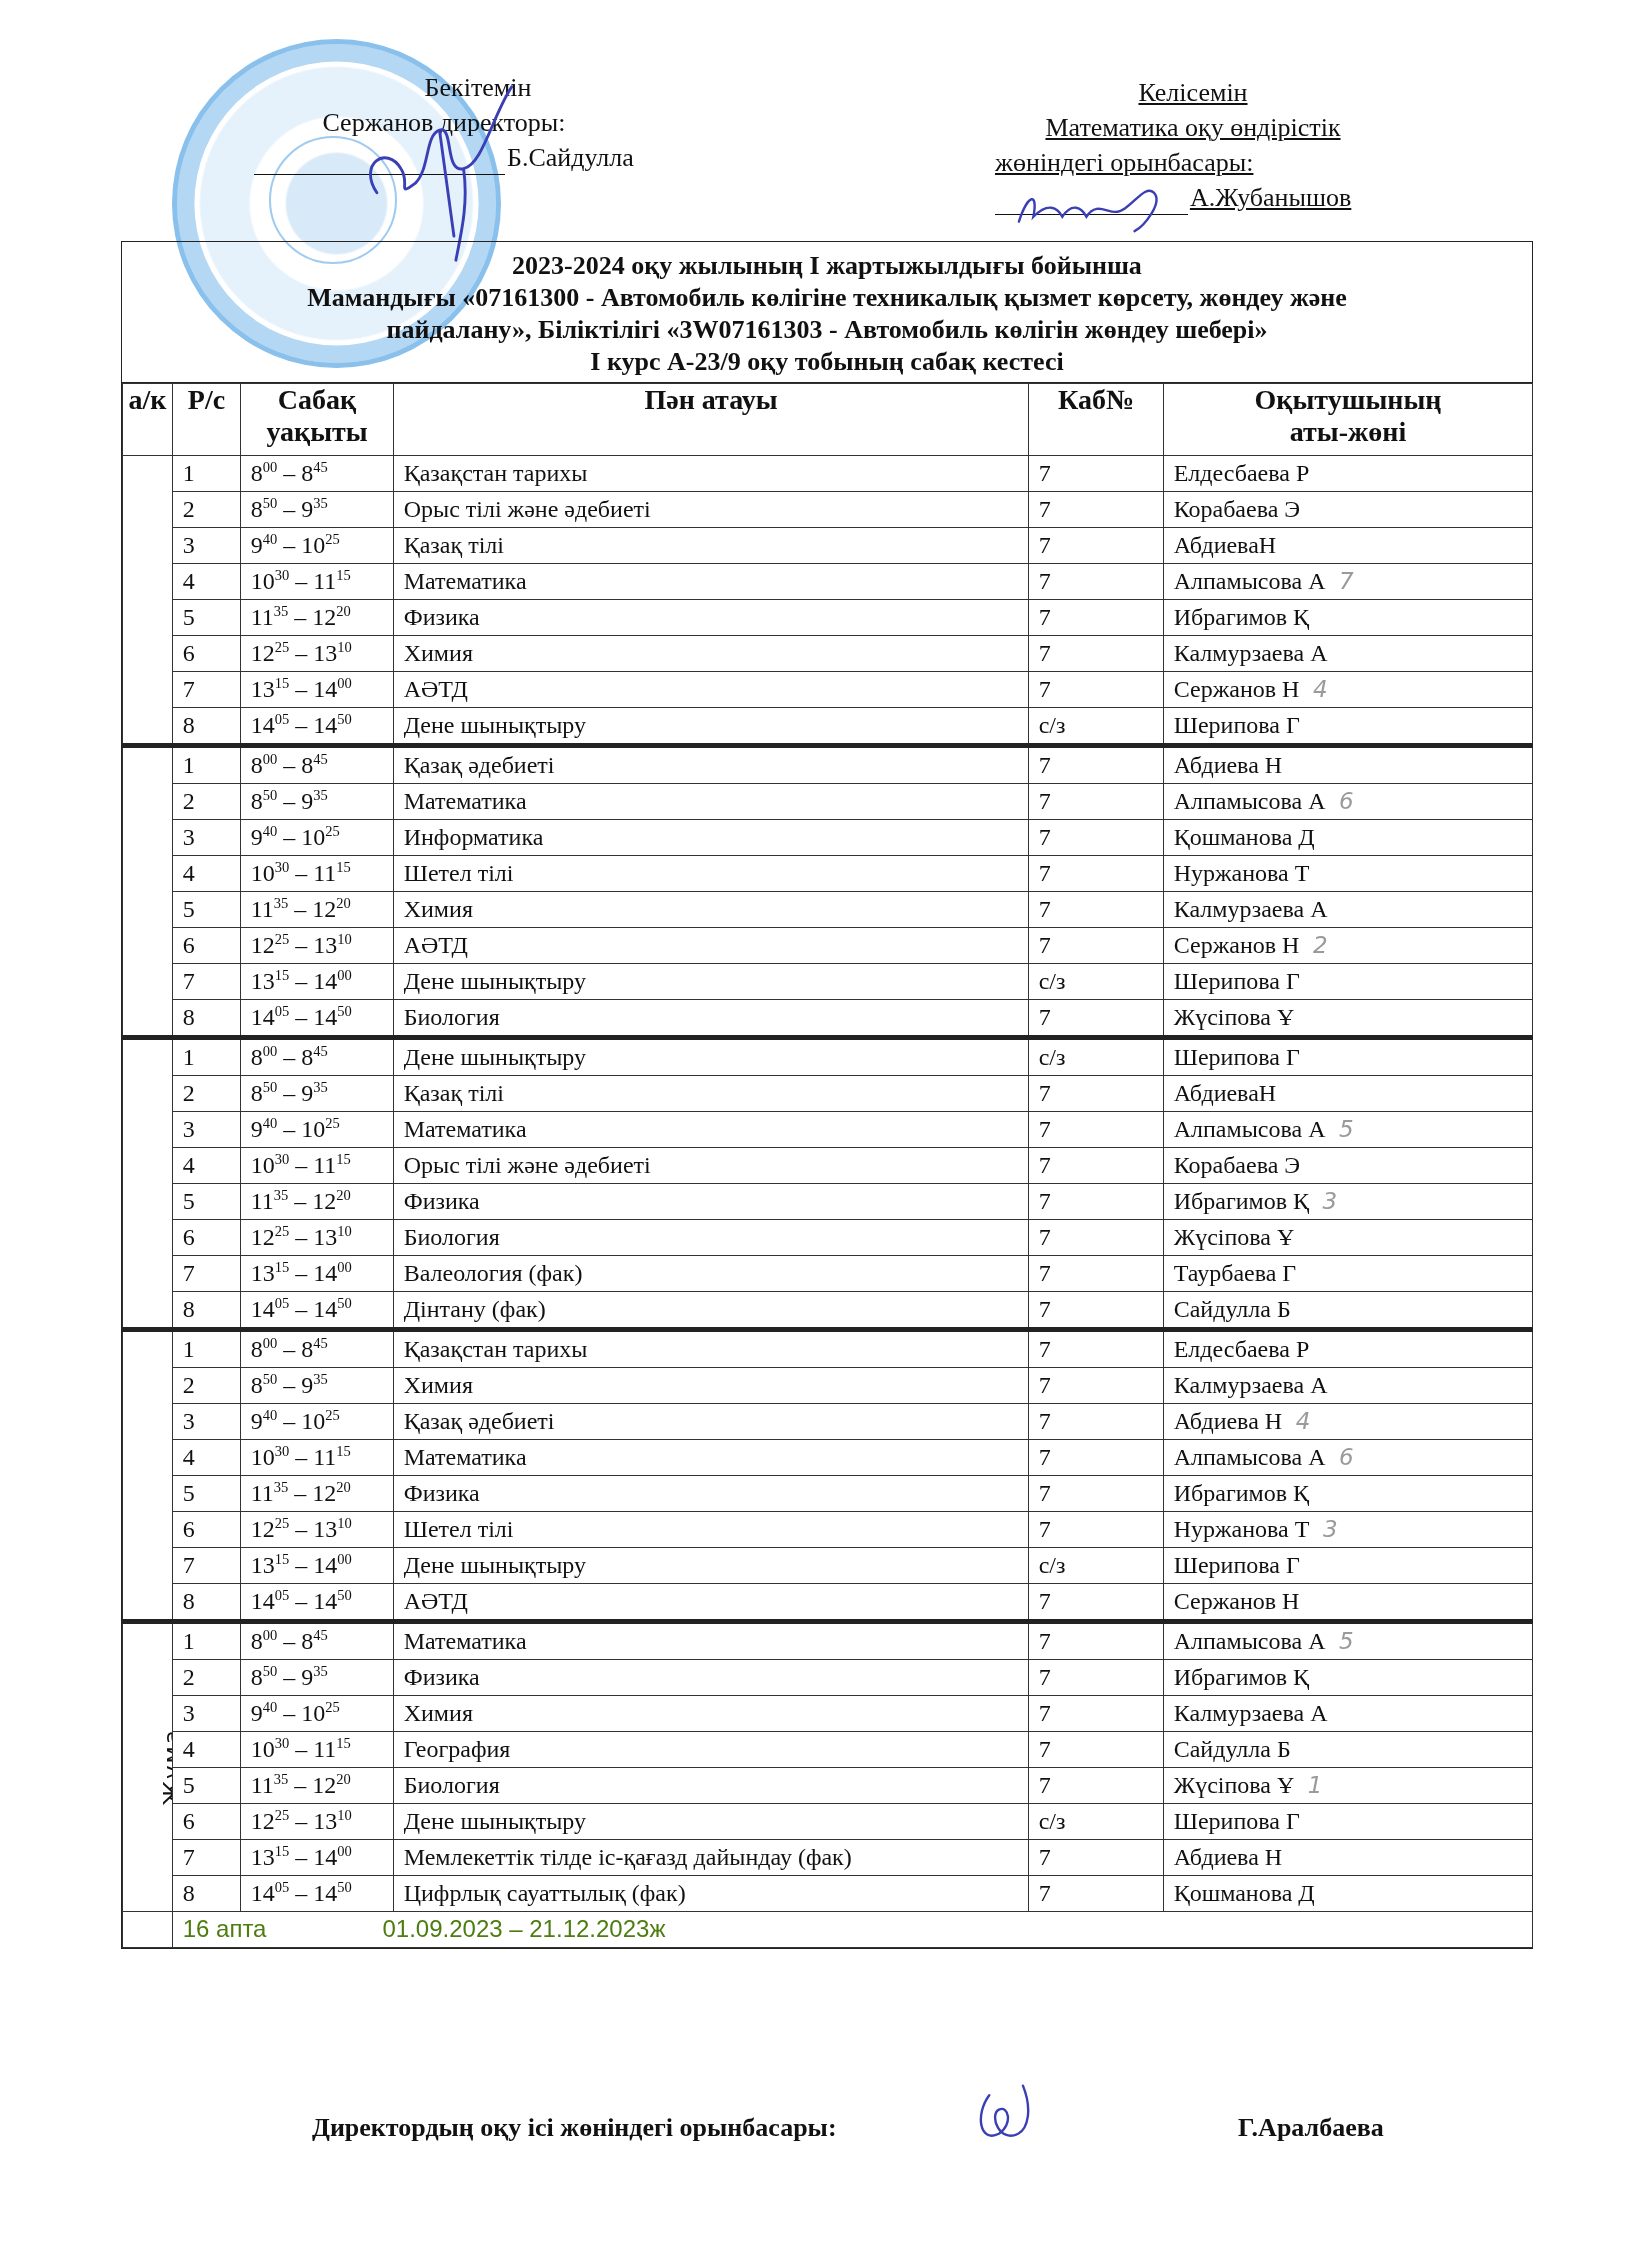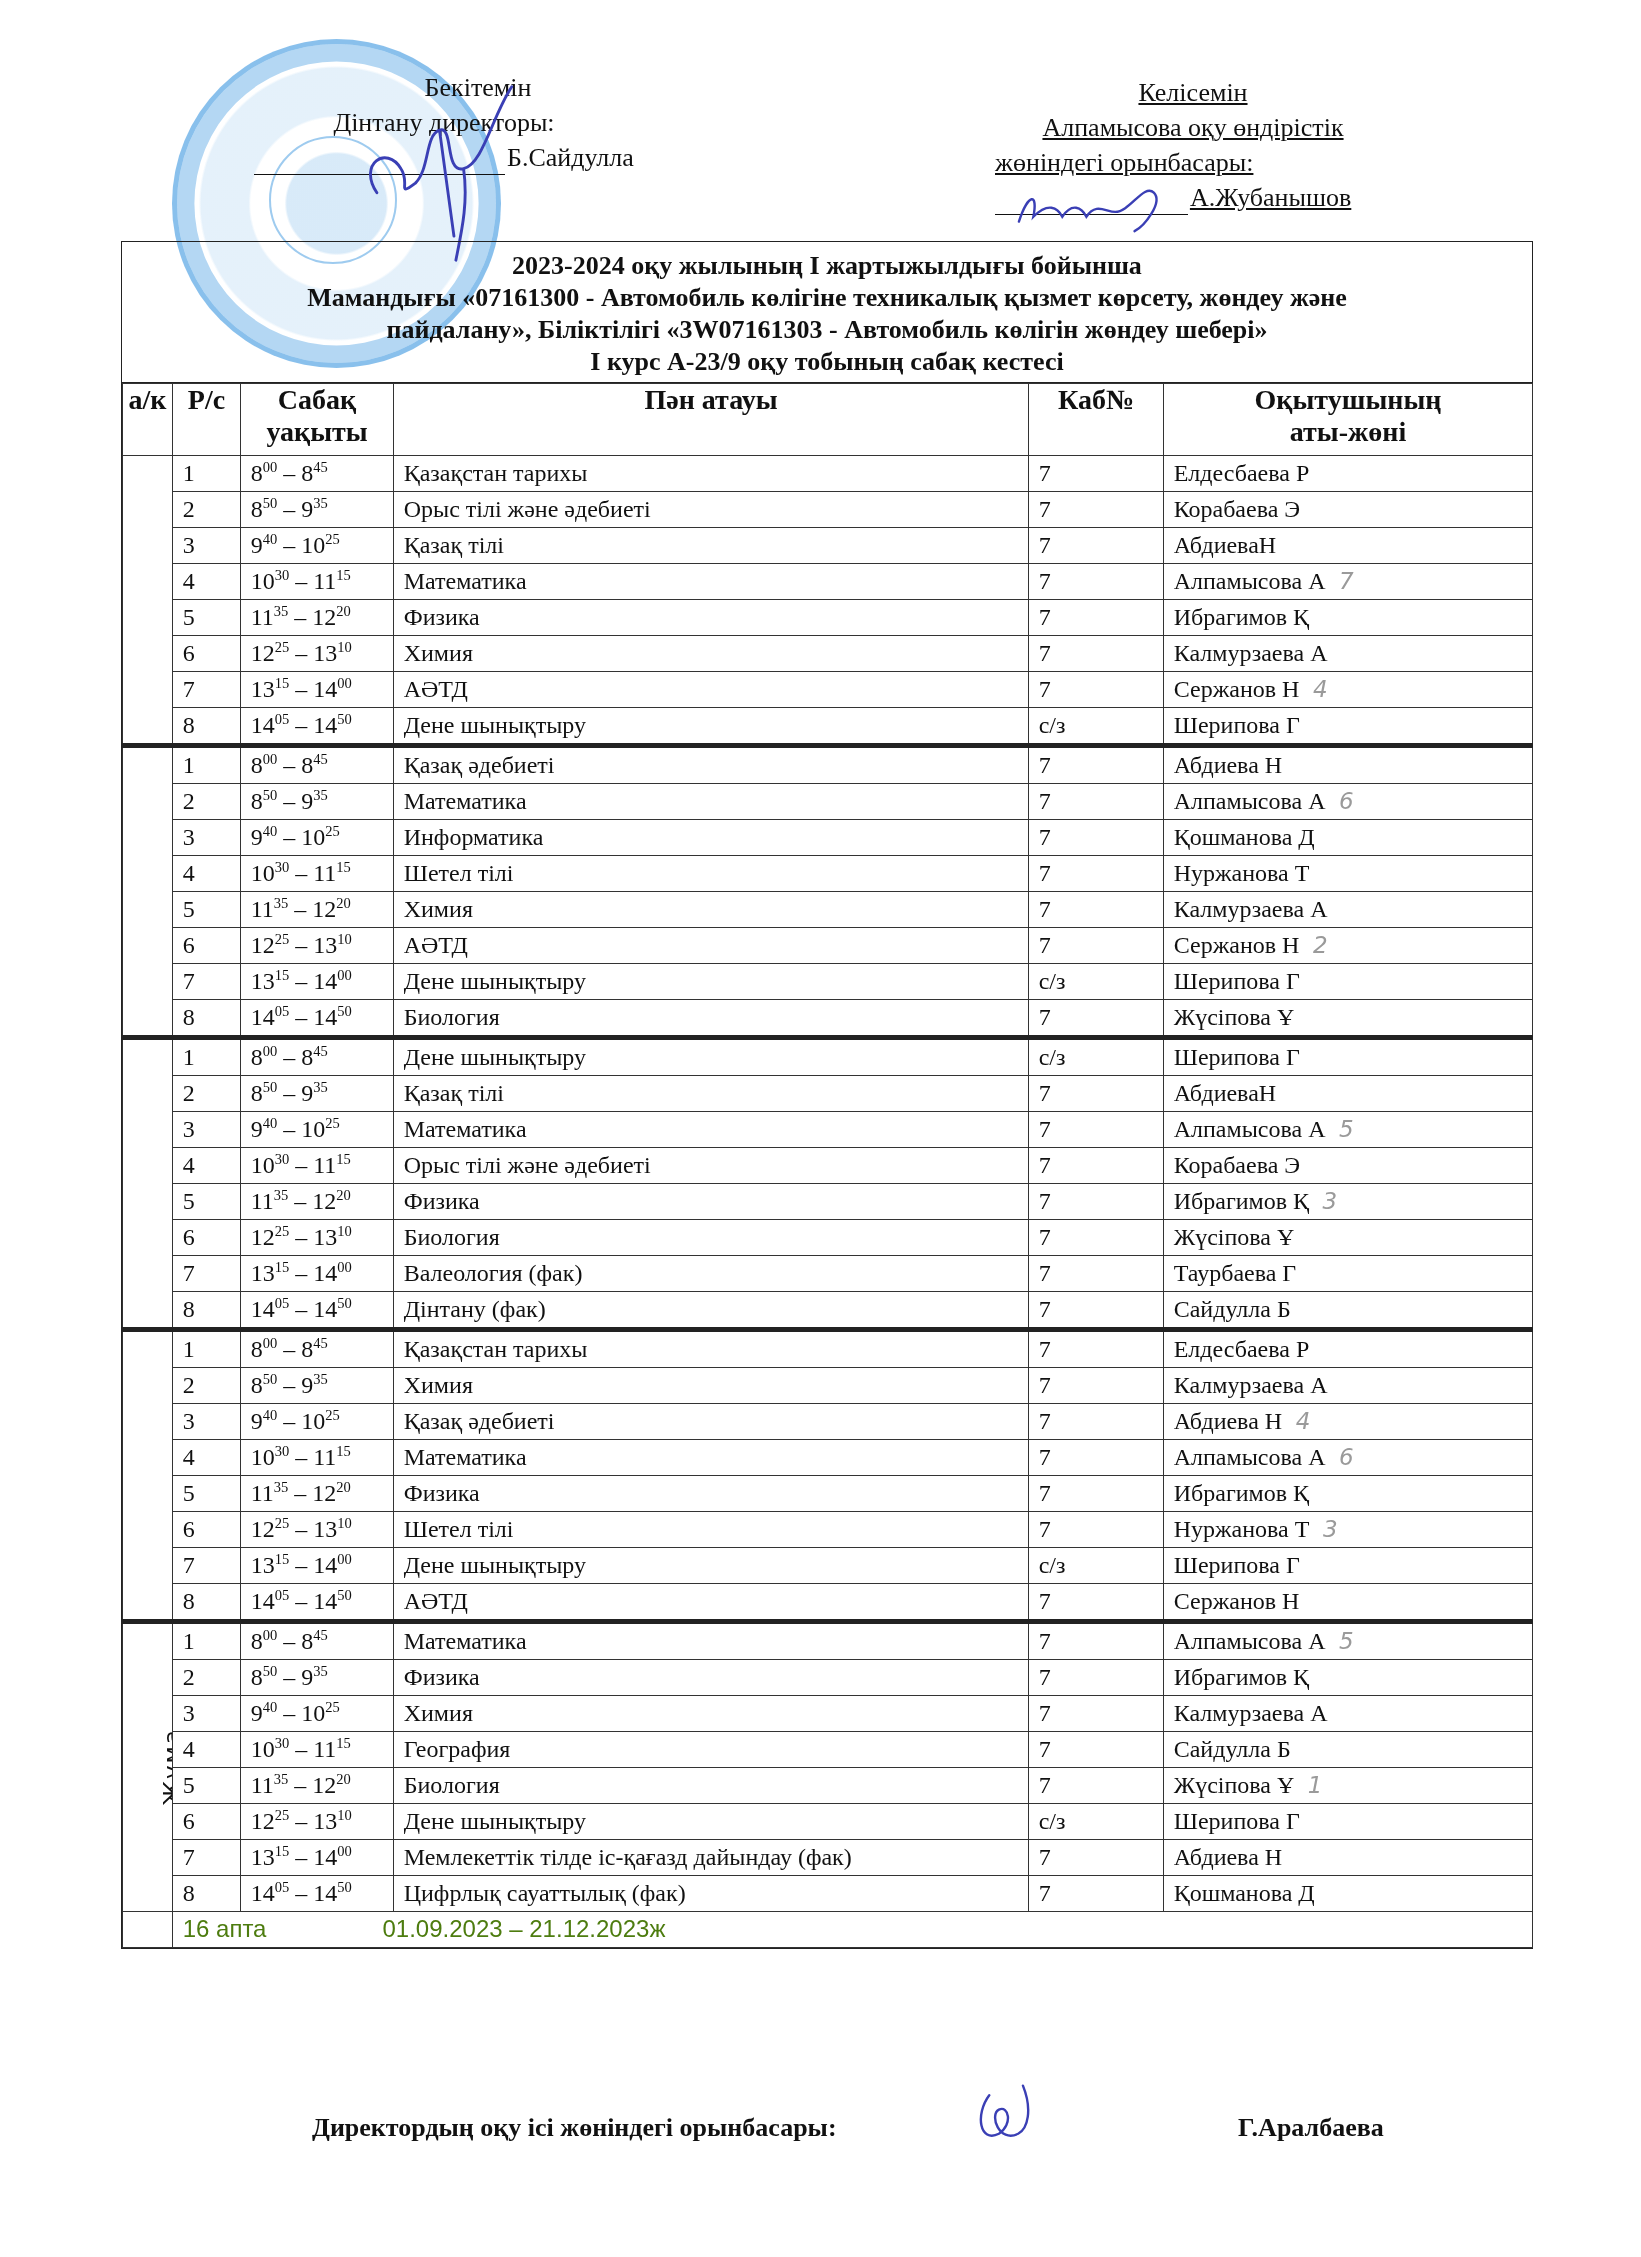--- a/index.html
+++ b/index.html
@@ -68,30 +68,30 @@
   </style>
 </head>
 <body>
 
 <div class="stamp">
   <div class="stamp-inner"></div>
 </div>
 
 <div class="approve-block approve-left">
   <div class="line1">Бекітемін</div>
-  <div>Дінтану директоры:</div>
+  <div>Сержанов директоры:</div>
   <div><span class="approve-sign-line"></span><span>Б.Сайдулла</span></div>
 </div>
 <svg class="signature-svg" style="left:348px; top:77px;" width="183" height="193" viewBox="0 0 190 200">
   <path d="M30 120 C 10 90, 40 70, 55 95 C 65 110, 50 125, 70 110 C 85 95, 80 60, 95 55 C 110 50, 100 100, 120 95 C 140 90, 150 40, 170 10 M 120 95 C 125 130, 118 160, 112 190 M 95 55 L 110 165" fill="none" stroke="#3a3fb5" stroke-width="3" stroke-linecap="round"></path>
 </svg>
 
 <div class="approve-block approve-right">
   <div class="center">Келісемін</div>
-  <div class="center">Алпамысова оқу өндірістік</div>
+  <div class="center">Математика оқу өндірістік</div>
   <div class="line-sign">жөніндегі орынбасары:</div>
   <div class="line-sign"><span class="sign-line2"></span><span>А.Жубанышов</span></div>
 </div>
 <svg class="signature-svg" style="left:1009px; top:183px;" width="174" height="53" viewBox="0 0 180 55">
   <path d="M10 40 C 20 10, 30 10, 25 35 C 40 20, 50 25, 55 35 C 65 20, 75 25, 80 35 C 90 20, 100 30, 110 30 C 125 30, 140 0, 150 10 C 160 20, 140 45, 130 50" fill="none" stroke="#3a3fb5" stroke-width="2.5" stroke-linecap="round"></path>
 </svg>
 
 <div class="sheet">
   <div class="title-block">
     <div>2023-2024 оқу жылының І жартыжылдығы бойынша</div>

